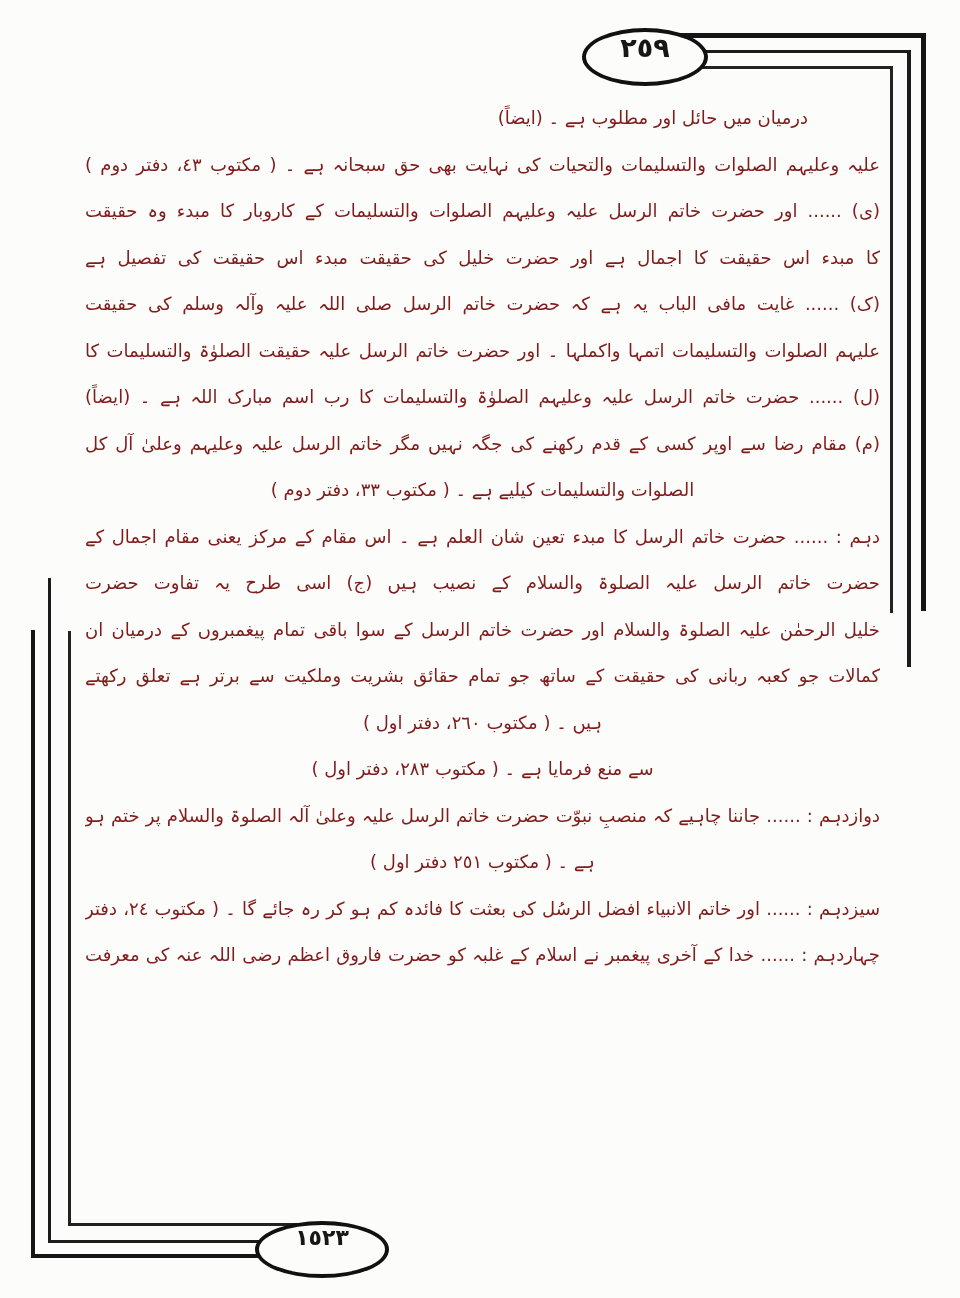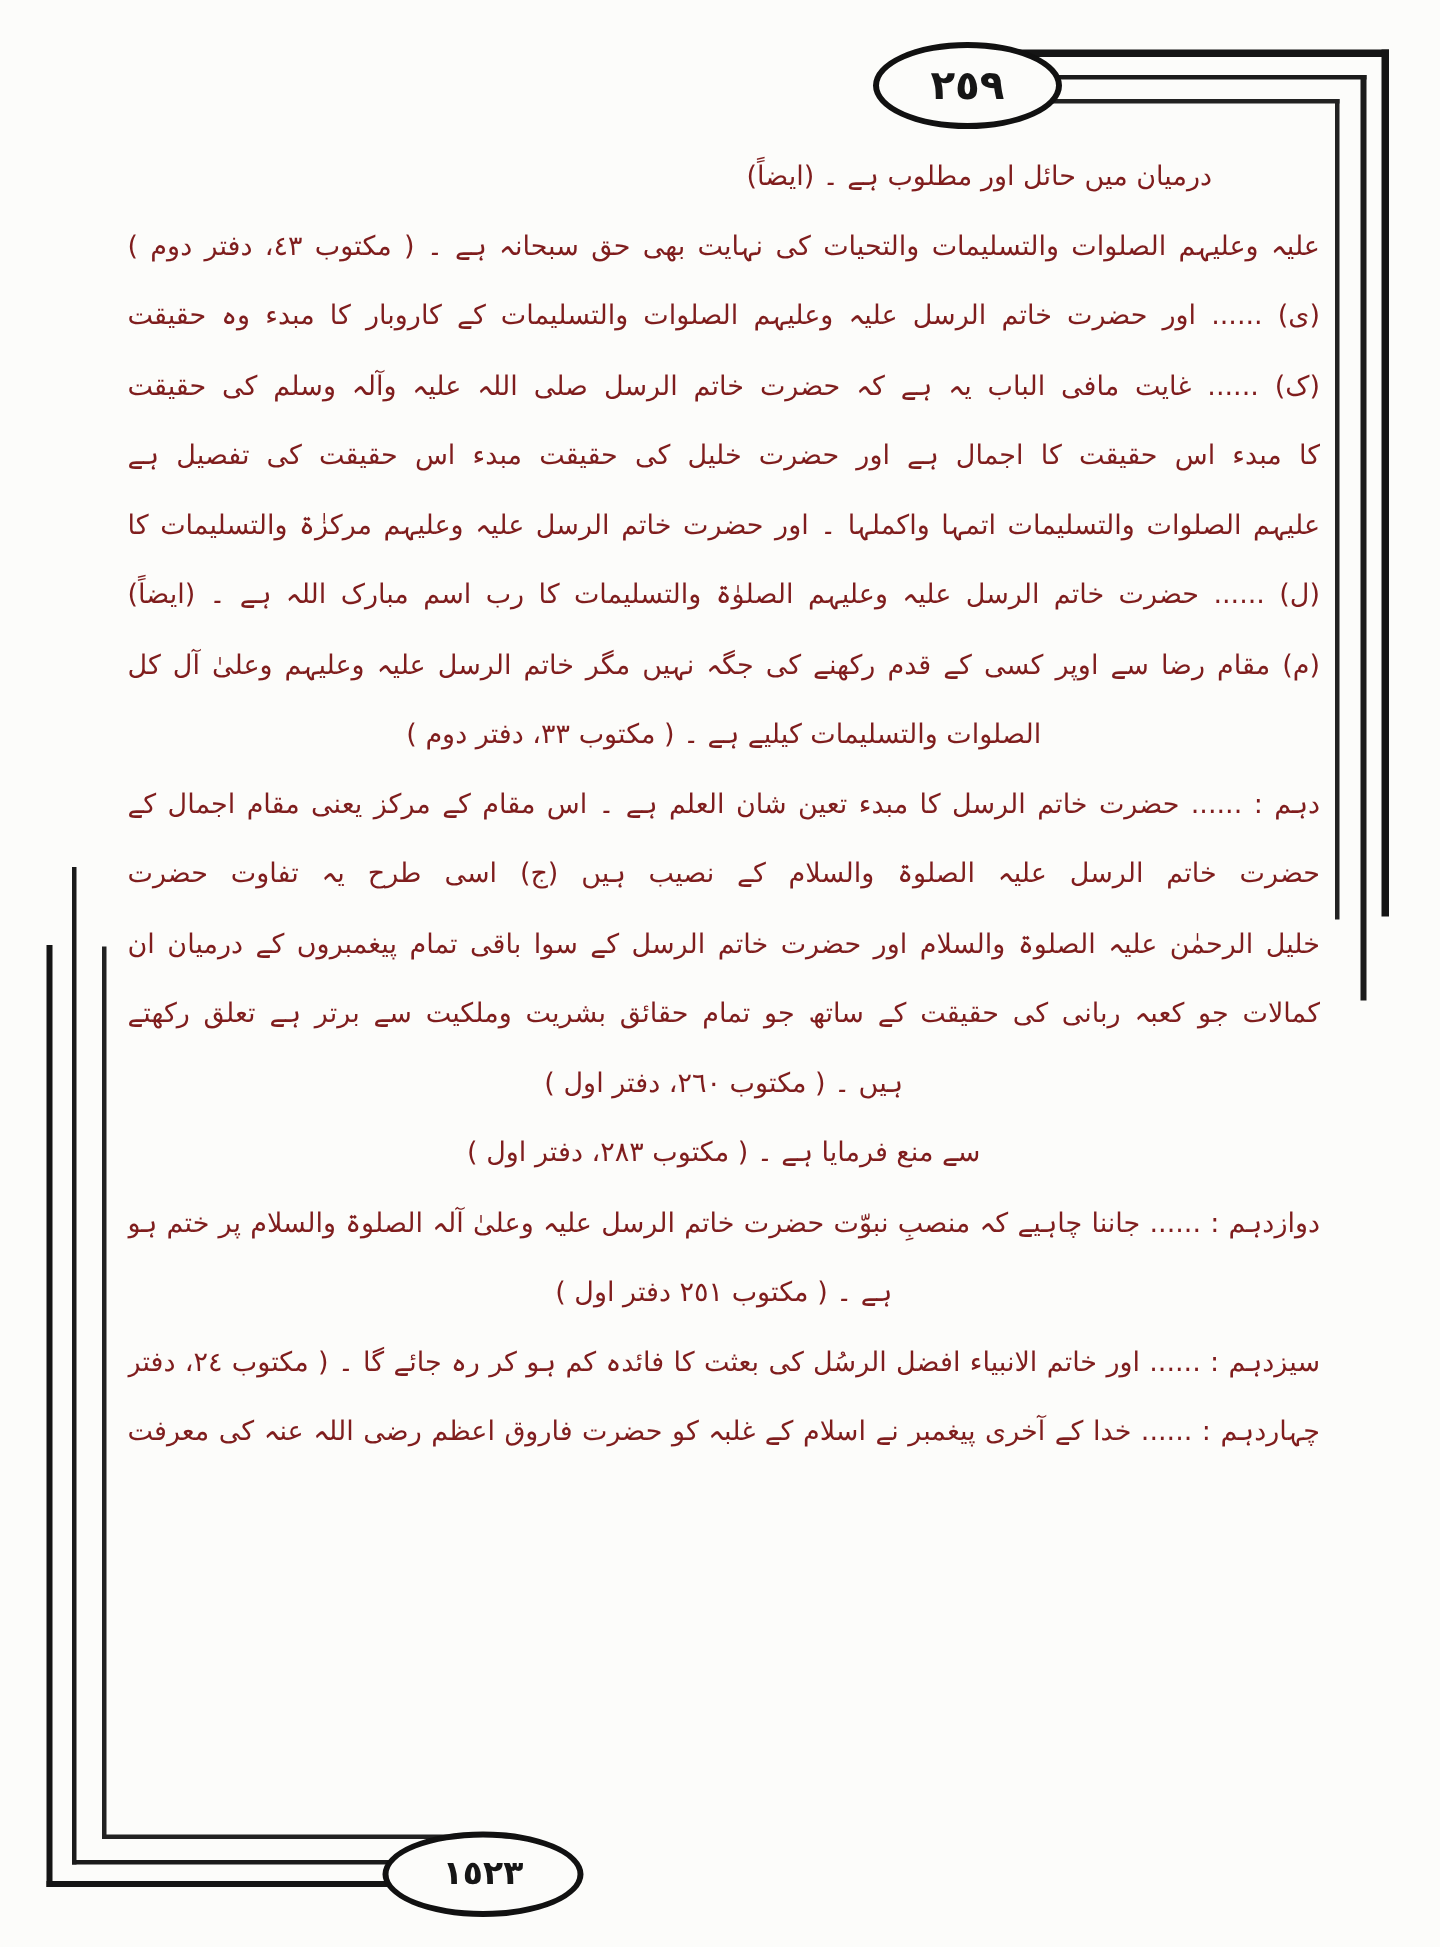--- a/index.html
+++ b/index.html
@@ -14,21 +14,21 @@
   .tr1 { top:33px;  left:660px; width:266px; height:578px; border-top:5px solid #151515; border-right:5px solid #151515; }
   .tr2 { top:50px;  left:660px; width:251px; height:617px; border-top:3px solid #1b1b1b; border-right:4px solid #1b1b1b; }
   .tr3 { top:66px;  left:660px; width:233px; height:547px; border-top:3px solid #222;    border-right:3px solid #222; }
   .bl1 { left:31px; top:630px;  width:280px; height:628px; border-left:4px solid #151515; border-bottom:4px solid #151515; }
   .bl2 { left:48px; top:578px;  width:262px; height:665px; border-left:3px solid #1b1b1b; border-bottom:3px solid #1b1b1b; }
   .bl3 { left:68px; top:631px;  width:242px; height:595px; border-left:3px solid #222;    border-bottom:3px solid #222; }
   
   .badge {
     position:absolute; z-index:3; background:#fcfcfa;
     border:4px solid #111; border-radius:50%;
-    display:flex; align-items:center; justify-content:center;
+    display:flex; align-items:flex-start; justify-content:center;
     font-weight:bold; letter-spacing:2px;
   }
   .badge-top    { left:582px; top:28px;   width:118px; height:50px; font-size:27px; }
   .badge-bottom { left:255px; top:1221px; width:126px; height:49px; font-size:22px; }
   
   .textcol {
     position:absolute; top:95px; left:85px; width:795px;
     direction:rtl; z-index:2;
   }
   .line {
@@ -57,23 +57,23 @@
   </div>
 
   <div class="badge badge-bottom">
     <span>١٥٢٣</span>
   </div>
 
   <div class="textcol">
     <div class="line indent-end">درمیان میں حائل اور مطلوب ہے ۔ (ایضاً)</div>
     <div class="line full">علیہ وعلیہم الصلوات والتسلیمات والتحیات کی نہایت بھی حق سبحانہ ہے ۔ ( مکتوب ٤٣، دفتر دوم )</div>
     <div class="line full">(ی) ...... اور حضرت خاتم الرسل علیہ وعلیہم الصلوات والتسلیمات کے کاروبار کا مبدء وہ حقیقت</div>
+    <div class="line full">کا مبدء اس حقیقت کا اجمال ہے اور حضرت خلیل کی حقیقت مبدء اس حقیقت کی تفصیل ہے</div>
     <div class="line full">(ک) ...... غایت مافی الباب یہ ہے کہ حضرت خاتم الرسل صلی اللہ علیہ وآلہ وسلم کی حقیقت</div>
-    <div class="line full">کا مبدء اس حقیقت کا اجمال ہے اور حضرت خلیل کی حقیقت مبدء اس حقیقت کی تفصیل ہے</div>
-    <div class="line full">علیہم الصلوات والتسلیمات اتمہا واکملہا ۔ اور حضرت خاتم الرسل علیہ وعلیہم مرکزٰۃ والتسلیمات کا</div>
+    <div class="line full">علیہم الصلوات والتسلیمات اتمہا واکملہا ۔ اور حضرت خاتم الرسل علیہ حقیقت الصلوٰۃ والتسلیمات کا</div>
     <div class="line full">(ل) ...... حضرت خاتم الرسل علیہ وعلیہم الصلوٰۃ والتسلیمات کا رب اسم مبارک اللہ ہے ۔ (ایضاً)</div>
     <div class="line full">(م) مقام رضا سے اوپر کسی کے قدم رکھنے کی جگہ نہیں مگر خاتم الرسل علیہ وعلیہم وعلیٰ آل کل</div>
     <div class="line center">الصلوات والتسلیمات کیلیے ہے ۔ ( مکتوب ٣٣، دفتر دوم )</div>
     <div class="line full">دہم : ...... حضرت خاتم الرسل کا مبدء تعین شان العلم ہے ۔ اس مقام کے مرکز یعنی مقام اجمال کے کمالات</div>
     <div class="line full">حضرت خاتم الرسل علیہ الصلوۃ والسلام کے نصیب ہیں (ج) اسی طرح یہ تفاوت حضرت</div>
     <div class="line full">خلیل الرحمٰن علیہ الصلوۃ والسلام اور حضرت خاتم الرسل کے سوا باقی تمام پیغمبروں کے درمیان ان</div>
     <div class="line full">کمالات جو کعبہ ربانی کی حقیقت کے ساتھ جو تمام حقائق بشریت وملکیت سے برتر ہے تعلق رکھتے</div>
     <div class="line center">ہیں ۔ ( مکتوب ٢٦٠، دفتر اول )</div>
     <div class="line center">سے منع فرمایا ہے ۔ ( مکتوب ٢٨٣، دفتر اول )</div>
     <div class="line full">دوازدہم : ...... جاننا چاہیے کہ منصبِ نبوّت حضرت خاتم الرسل علیہ وعلیٰ آلہ الصلوۃ والسلام پر ختم ہو چکا</div>

